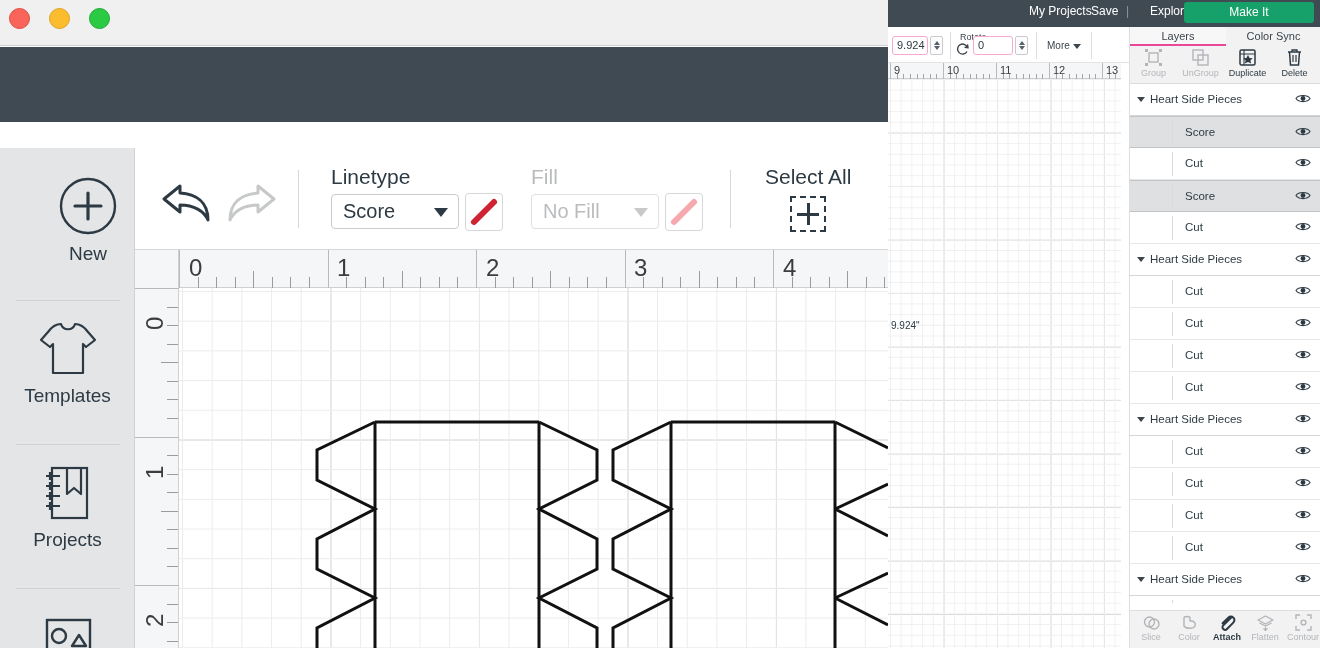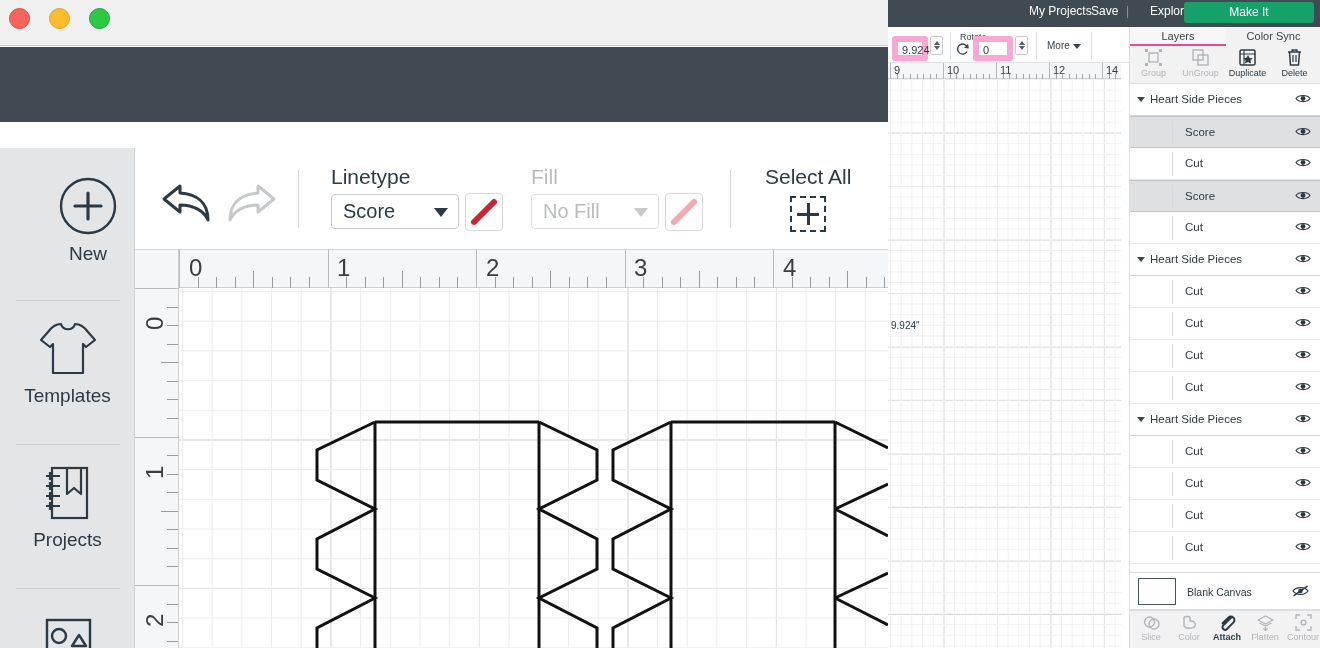--- a/index.html
+++ b/index.html
@@ -154,23 +154,23 @@
     background: #16a06a; color: #ffffff; font-size: 12px; text-align: center;
     line-height: 21px; border-radius: 3px; cursor: pointer;
   }
 
   
   .r-props {
     position: absolute; left: 0; top: 27px; width: 243px; height: 36px;
     background: #ffffff; border-bottom: 1px solid #e2e3e5;
   }
   .num-field {
-    position: absolute; border: 6px solid #f9a8d4; border-radius: 3px;
+    position: absolute; border: 1px solid #f9a8d4; border-radius: 3px;
     background: #fff; font-size: 11px; color: #2d3a43; line-height: 17px;
-    padding-left: 4px; height: 25px; cursor: text;
+    padding-left: 4px; height: 19px; cursor: text;
   }
   .spin {
     position: absolute; width: 13px; height: 19px;
     border: 1px solid #c9cbcd; border-radius: 2px; background: #fcfcfc; cursor: pointer;
   }
   .spin:before, .spin:after {
     content:""; position:absolute; left: 3px; width:0; height:0;
     border-left: 3px solid transparent; border-right: 3px solid transparent;
   }
   .spin:before { top: 4px; border-bottom: 4px solid #55606a; }
@@ -526,21 +526,21 @@
   <div class="r-ruler-h">
     <div class="rr-major" style="left:2px;"></div>
     <div class="rr-major" style="left:55px;"></div>
     <div class="rr-major" style="left:108px;"></div>
     <div class="rr-major" style="left:161px;"></div>
     <div class="rr-major" style="left:214px;"></div>
     <div class="rr-num" style="left:6px;">9</div>
     <div class="rr-num" style="left:59px;">10</div>
     <div class="rr-num" style="left:112px;">11</div>
     <div class="rr-num" style="left:165px;">12</div>
-    <div class="rr-num" style="left:218px;">14</div>
+    <div class="rr-num" style="left:218px;">13</div>
     <div id="rr-ticks">
           <div class="rr-tick" style="left: 8.625px;"></div>
           <div class="rr-tick" style="left: 15.25px;"></div>
           <div class="rr-tick" style="left: 21.875px;"></div>
           <div class="rr-tick" style="left: 28.5px;"></div>
           <div class="rr-tick" style="left: 35.125px;"></div>
           <div class="rr-tick" style="left: 41.75px;"></div>
           <div class="rr-tick" style="left: 48.375px;"></div>
           <div class="rr-tick" style="left: 61.625px;"></div>
           <div class="rr-tick" style="left: 68.25px;"></div>
@@ -780,29 +780,20 @@
                 <path d="M1 5.5 C3.6 1.4, 12.4 1.4, 15 5.5 C12.4 9.6, 3.6 9.6, 1 5.5 Z" fill="none" stroke="#2d3a43" stroke-width="1.1"></path>
                 <circle cx="8" cy="5.5" r="2.4" fill="#2d3a43"></circle>
               </svg>
             </span>
           </div>
           <div class="lp-row">
             <span class="lp-indent"></span>
           </div>
         </div>
 
-    <div class="lp-blank">
-      <div class="lp-blank-sw"></div>
-      <div class="lp-blank-name">Blank Canvas</div>
-      <svg style="position:absolute;right:12px;top:12px;" width="17" height="12" viewBox="0 0 17 12">
-        <path d="M1 6 C4 1.5, 13 1.5, 16 6 C13 10.5, 4 10.5, 1 6 Z" fill="none" stroke="#2d3a43" stroke-width="1.2"></path>
-        <circle cx="8.5" cy="6" r="2.3" fill="#2d3a43"></circle>
-        <path d="M1.5 10.8 L15.5 1.2" stroke="#2d3a43" stroke-width="1.5"></path>
-      </svg>
-    </div>
 
     <div class="lp-bottom">
       <div class="lp-bt" style="left:2px;">
         <svg width="17" height="17" viewBox="0 0 17 17" style="margin:0 auto;">
           <circle cx="6.5" cy="8" r="5" fill="none" stroke="#b2b5b8" stroke-width="1.4"></circle>
           <circle cx="11" cy="10" r="5" fill="none" stroke="#b2b5b8" stroke-width="1.4"></circle>
         </svg>
         <span class="bl">Slice</span>
       </div>
       <div class="lp-bt" style="left:40px;">

